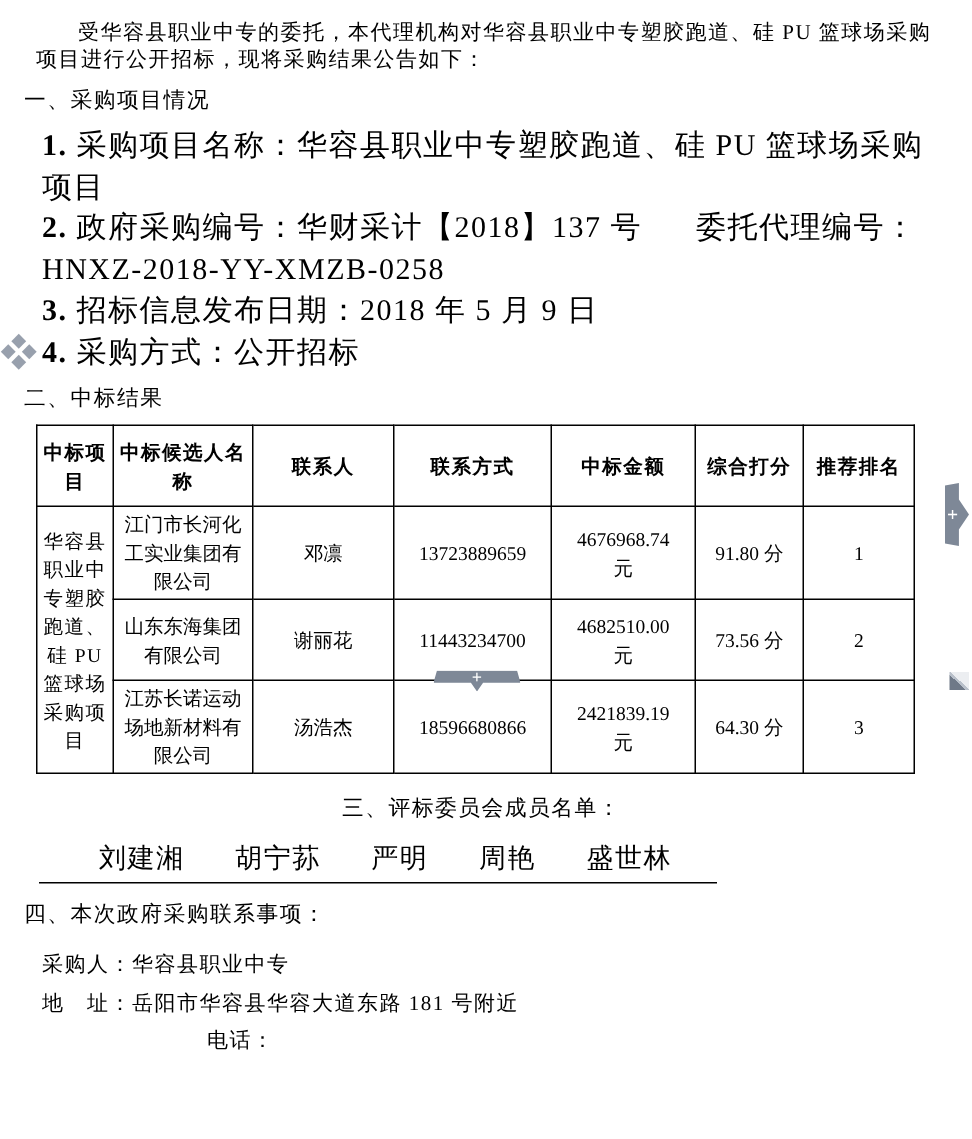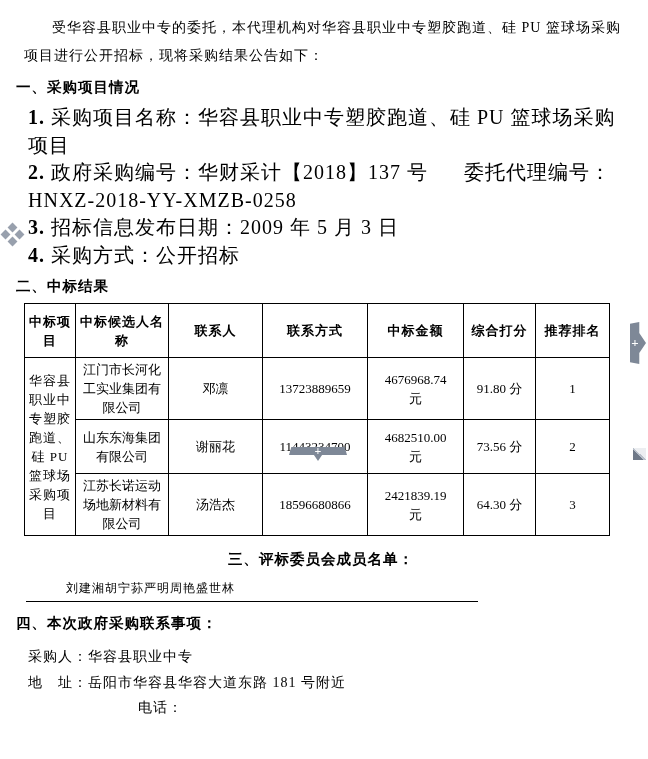--- a/index.html
+++ b/index.html
@@ -5,25 +5,25 @@
   html,body{margin:0;padding:0;}
   body{
     width:648px;height:759px;background:#ffffff;
     font-family:"Liberation Serif","DejaVu Serif",serif;
     color:#000;position:relative;overflow:hidden;
   }
   .page{padding:14px 22px 0 8px;}
 
   .para{
     margin:0 0 6px 16px;
-    font-size:14px;line-height:28px;letter-spacing:1px;
+    font-size:14px;line-height:18px;letter-spacing:1px;
     text-indent:2em;
   }
   .sec-heading{
-    font-size:14.5px;font-weight:bold;letter-spacing:1px;
+    font-size:14.5px;font-weight:normal;letter-spacing:1px;
     margin:6px 0 6px 8px;line-height:22px;
   }
   .num-item{
     margin:0 0 0 20px;font-size:20px;line-height:27.5px;letter-spacing:1px;
   }
   .num-item .n{font-weight:bold;margin-right:6px;}
   .num-item .extra{margin-left:36px;}
 
   
   .tbl-wrap{position:relative;margin:4px 0 0 16px;}
@@ -36,22 +36,22 @@
   th{font-weight:bold;height:49px;letter-spacing:1px;}
   td{height:49px;}
   td.project{letter-spacing:1px;}
   .amt span{display:block;}
 
   
   .members{
     margin:10px 0 0 18px;width:452px;
     border-bottom:1px solid #000;
     padding:0 30px 4px 40px;box-sizing:border-box;
-    display:flex;
-    font-size:12px;letter-spacing:1px;
+    display:flex;justify-content:space-between;
+    font-size:18px;letter-spacing:1px;
   }
 
   .contact-line{
     margin:0 0 0 20px;font-size:14px;line-height:25.5px;letter-spacing:1px;font-family:Liberation Serif, serif;
   }
   .contact-line .l2{display:inline-block;}
 
   
   .move-handle{position:absolute;left:2px;top:224px;width:22px;height:22px;}
   .move-handle i{
@@ -95,21 +95,21 @@
 
   <div class="sec-heading">一、采购项目情况</div>
 
   <div class="num-item">
     <span class="n">1.</span><span>采购项目名称：华容县职业中专塑胶跑道、硅 PU 篮球场采购项目</span>
   </div>
   <div class="num-item">
     <span class="n">2.</span><span>政府采购编号：华财采计【2018】137 号</span><span class="extra">委托代理编号：HNXZ-2018-YY-XMZB-0258</span>
   </div>
   <div class="num-item">
-    <span class="n">3.</span><span>招标信息发布日期：2009 年 5 月 3 日</span>
+    <span class="n">3.</span><span>招标信息发布日期：2018 年 5 月 9 日</span>
   </div>
   <div class="num-item">
     <span class="n">4.</span><span>采购方式：公开招标</span>
   </div>
 
   <div class="sec-heading">二、中标结果</div>
 
   <div class="tbl-wrap">
     <table>
       <colgroup>

